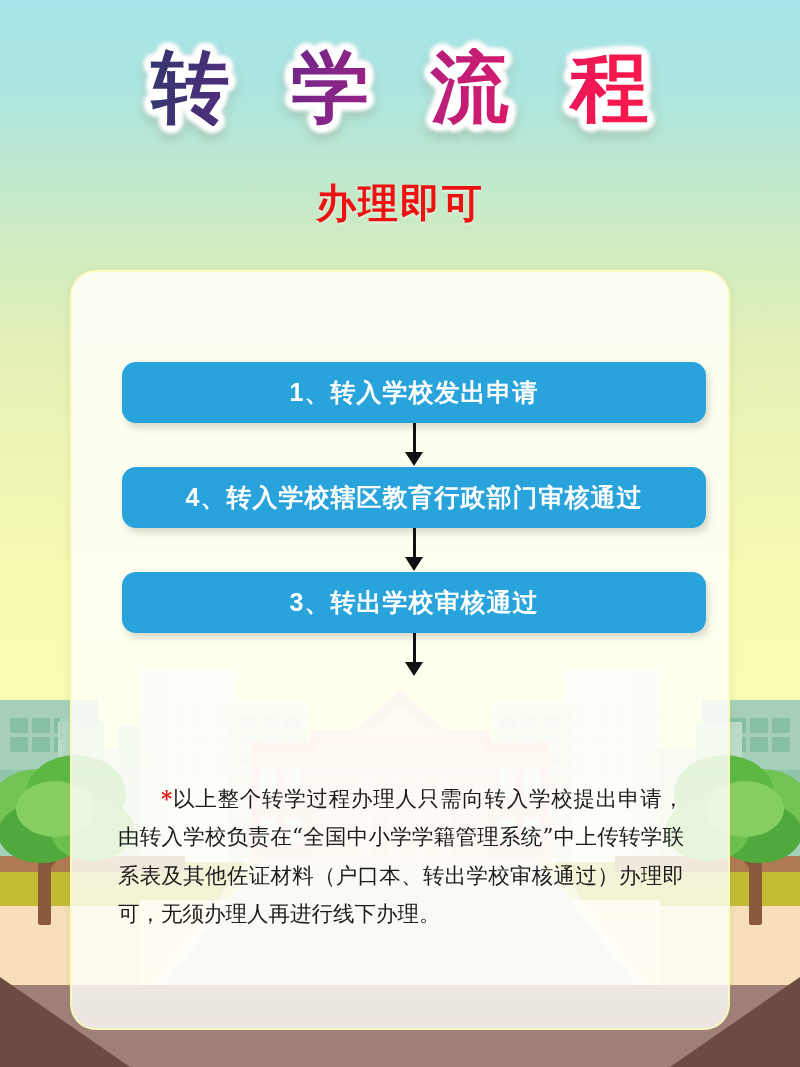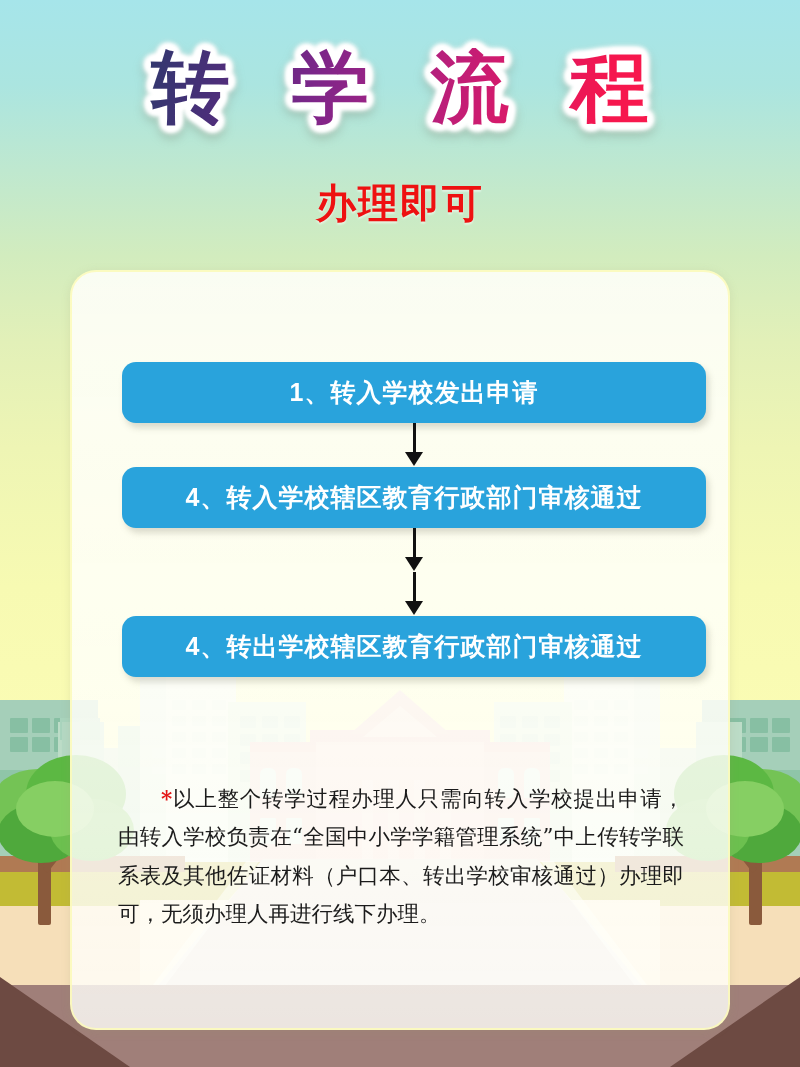--- a/index.html
+++ b/index.html
@@ -393,27 +393,27 @@
 
     <div class="step">
       <span>4、转入学校辖区教育行政部门审核通过</span>
     </div>
 
     <div class="arrow">
       <div class="shaft"></div>
       <div class="head"></div>
     </div>
 
+    <div class="step">
+      <span>3、转出学校审核通过</span>
+    </div>
 
     <div class="arrow">
       <div class="shaft"></div>
       <div class="head"></div>
     </div>
 
-    <div class="step">
-      <span>4、转出学校辖区教育行政部门审核通过</span>
-    </div>
 
   </div>
 
   <div class="note"><span class="ast">*</span><span>以上整个转学过程办理人只需向转入学校提出申请，由转入学校负责在“全国中小学学籍管理系统”中上传转学联系表及其他佐证材料（户口本、转出学校审核通过）办理即可，无须办理人再进行线下办理。</span></div>
 
 </div>
 
 </body></html>

